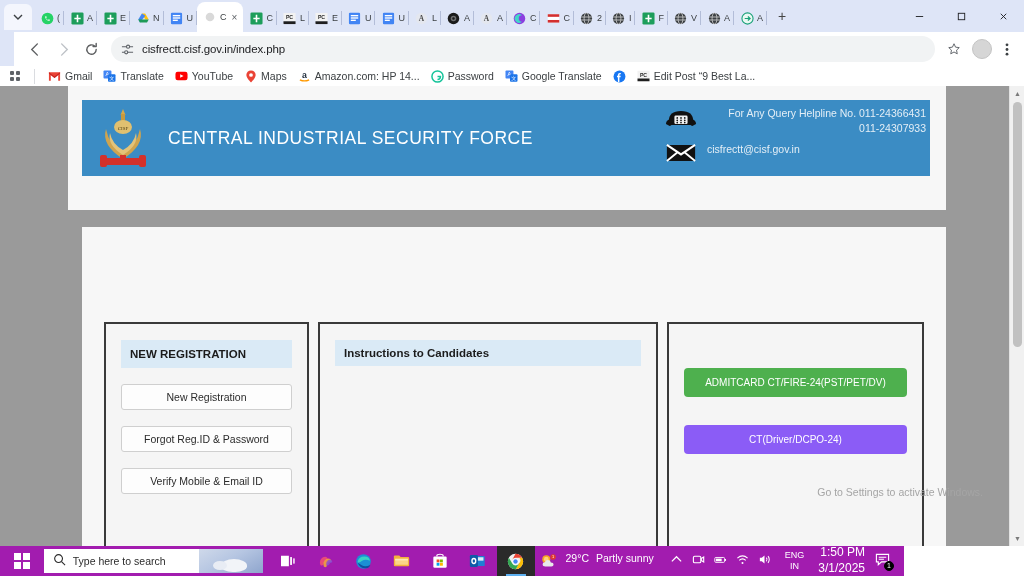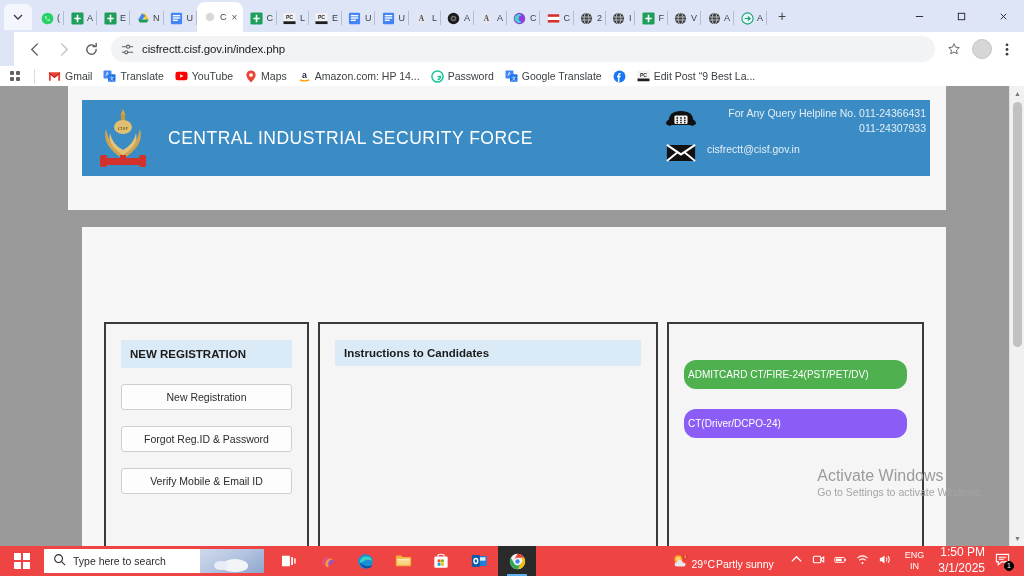--- a/index.html
+++ b/index.html
@@ -150,23 +150,23 @@
     background: #daeaf6; padding: 7px 9px; font-size: 11.5px; font-weight: bold;
     color: #1b1b1b;
   }
   .panel-head.nr { background: #daeaf6; padding: 8px 9px; }
   .regbtn {
     display: block; width: 100%; background: #fdfdfd; border: 1px solid #cfcfcf;
     border-radius: 3px; padding: 6px 4px; font-size: 10.5px; color: #2b2b2b;
     text-align: center; margin-top: 16px; font-family: "Liberation Sans", sans-serif;
   }
   .openbtn {
-    display: block; width: 100%; border: none; border-radius: 12px;
-    padding: 9px 4px; font-size: 10px; color: #ffffff; 
-    margin-top: 20px; font-family: "Liberation Sans", sans-serif;
+    display: block; width: 100%; border: none; border-radius: 4px;
+    padding: 9px 4px; font-size: 10px; color: #ffffff; text-align: center;
+    margin-top: 28px; font-family: "Liberation Sans", sans-serif;
   }
 
   
   .watermark {
     position: absolute; right: 26px; bottom: 48px; text-align: left;
     color: #8d8d8d; pointer-events: none; z-index: 5;
   }
   .watermark .w1 { font-size: 16px; line-height: 1.25; color: #9b9b9b; }
   .watermark .w2 { font-size: 10.5px; color: #a5a5a5; }
 
@@ -182,22 +182,22 @@
   }
   .sb-arrow.up { top: 0; }
   .sb-arrow.down { bottom: 0; }
   .sb-thumb {
     position: absolute; left: 3px; width: 9px; top: 16px; height: 245px;
     background: #c1c1c1; border-radius: 5px;
   }
 
   
   .taskbar {
-    position: absolute; left: 0; bottom: 0; width: 1024px; height: 30px;
-    background: #ef4444; display: flex; align-items: center;
+    position: absolute; left: 0; bottom: 0; width: 904px; height: 30px;
+    background: #a21caf; display: flex; align-items: center;
   }
   .startbtn { width: 44px; height: 30px; display:flex; align-items:center; justify-content:center; }
   .winlogo { display:grid; grid-template-columns:repeat(2,7px); grid-template-rows:repeat(2,7px); gap:1.5px; }
   .winlogo i { display:block; background:#ffffff; }
   .searchbox {
     width: 220px; height: 24px; background: #ffffff; display:flex; align-items:center;
     gap: 7px; padding-left: 9px; position: relative; overflow:hidden;
   }
   .searchbox .stext { font-size: 10.5px; color: #2b2b2b; }
   .searchbox .bearimg {
@@ -215,21 +215,21 @@
   .tbicons { display:flex; align-items:center; gap:0; margin-left: 6px; }
   .tbicon {
     width: 38px; height: 30px; display:flex; align-items:center; justify-content:center;
     position: relative;
   }
   .tbicon.active { background:#2a2a2a; }
   .tbicon.active::after {
     content:''; position:absolute; bottom:0; left:9px; right:9px; height:2px; background:#5eb0f0;
   }
   .tray { margin-left:auto; display:flex; align-items:center; gap:0; padding-right:6px; }
-  .weather { display:flex; align-items:flex-end; gap:1px; padding: 0 8px 0 4px; }
+  .weather { display:flex; align-items:flex-start; gap:7px; padding: 0 8px 0 4px; }
   .weather .wicon { width:20px; height:18px; position:relative; }
   .weather .wtxt { font-size:10.5px; color:#ffffff; white-space:nowrap; }
   .trayicons { display:flex; align-items:center; gap:9px; padding:0 8px; color:#fff; }
   .trayicons svg { width:13px; height:13px; }
   .lang { font-size:9px; color:#fff; line-height:1.25; text-align:center; padding:0 6px; }
   .clock { font-size:12px; color:#fff; line-height:1.3; text-align:right; padding:0 8px; }
   .notif { position:relative; padding:0 8px 0 2px; color:#fff; }
   .notif .badge {
     position:absolute; right:4px; bottom:0px; background:#000; color:#fff;
     font-size:7px; border-radius:50%; width:10px; height:10px; display:flex;
@@ -735,21 +735,20 @@
                   <div class="openbtn" style="background: rgb(78, 176, 78);">ADMITCARD CT/FIRE-24(PST/PET/DV)</div>
                   <div class="openbtn" style="background: #8b5cf6;">CT(Driver/DCPO-24)</div>
                 </div>
             </div>
           </div>
 
         </div>
       </div>
 
       <div class="watermark">
-        <div class="w1">Activate Windows</div>
         <div class="w2">Go to Settings to activate Windows.</div>
       </div>
     </div>
 
     <div class="scrollbar">
       <div class="sb-arrow up">▲</div>
       <div class="sb-thumb"></div>
       <div class="sb-arrow down">▼</div>
     </div>
   </div>

